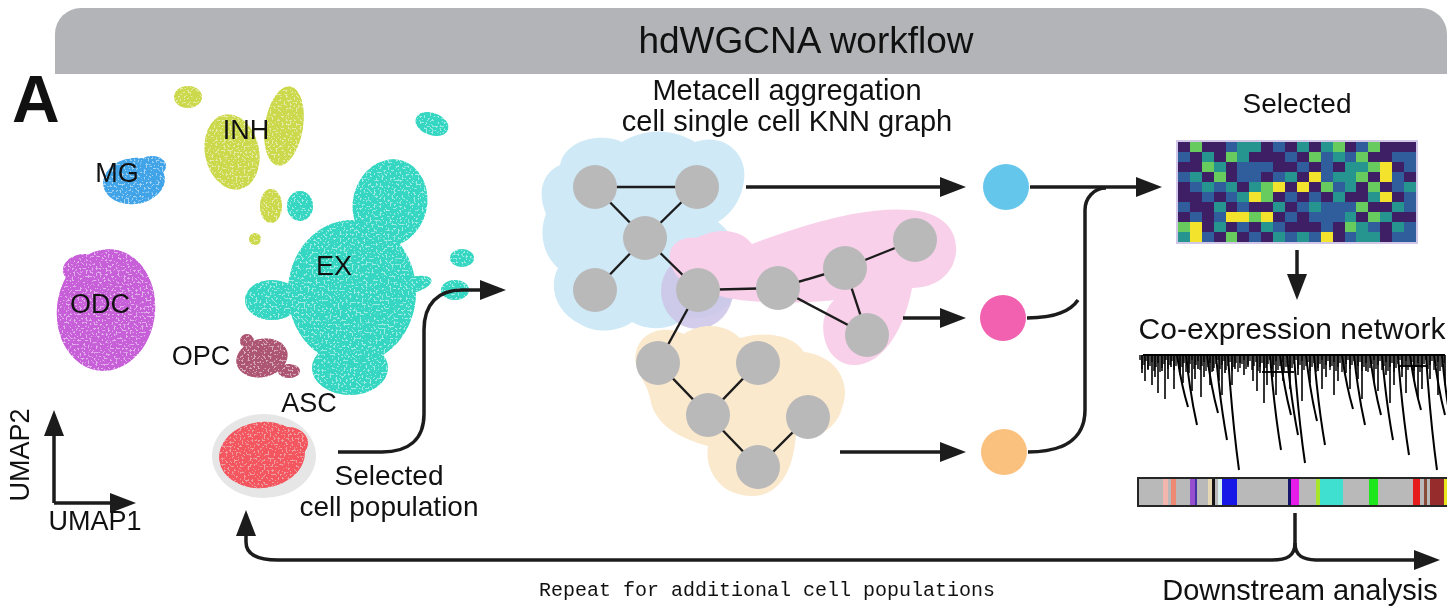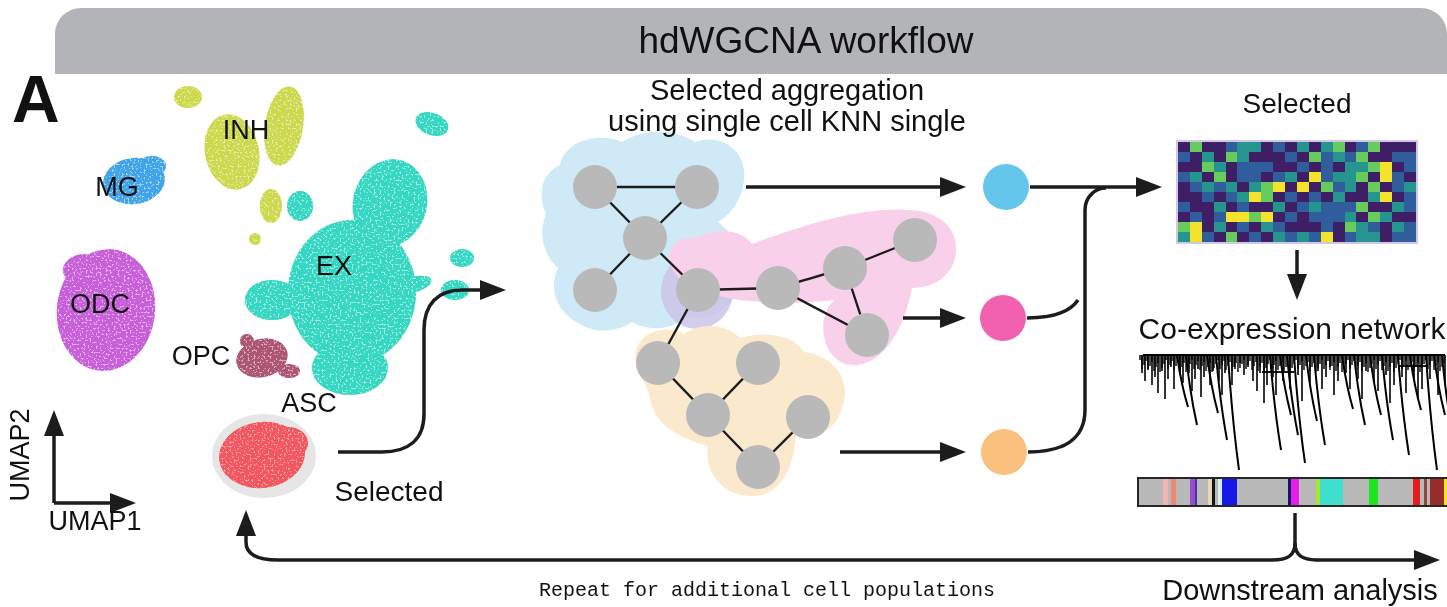--- a/index.html
+++ b/index.html
@@ -435,36 +435,37 @@
     </g>
   </svg>
 
   <div id="title-bar">
     <div id="title-text" class="lbl">hdWGCNA workflow</div>
   </div>
 
   <div id="panel-a">A</div>
 
   <div class="lbl cl" style="left:246px;top:131px">INH</div>
-  <div class="lbl cl" style="left:117px;top:188px">MG</div>
+  <div class="lbl cl" style="left:117px;top:174px">MG</div>
   <div class="lbl cl" style="left:334px;top:267px">EX</div>
   <div class="lbl cl" style="left:100px;top:305px">ODC</div>
   <div class="lbl cl" style="left:201px;top:357px">OPC</div>
   <div class="lbl cl" style="left:309px;top:404px">ASC</div>
 
   <div id="umap1-lbl" class="lbl">UMAP1</div>
   <div id="umap2-lbl" class="lbl">UMAP2</div>
 
   <div id="selected-lbl" class="lbl">
     <div>Selected</div>
+    <div>cell population</div>
   </div>
 
   <div id="knn-title" class="lbl sec-title">
-    <div>Selected aggregation</div>
-    <div>using single cell KNN single</div>
+    <div>Metacell aggregation</div>
+    <div>cell single cell KNN graph</div>
   </div>
 
   <div id="matrix-title" class="lbl">
     <div>Selected</div>
   </div>
 
   <div id="metacell-heatmap">
       <div style="background: rgb(62, 31, 102);"></div>
       <div style="background: rgb(103, 203, 93);"></div>
       <div style="background: rgb(62, 31, 102);"></div>

